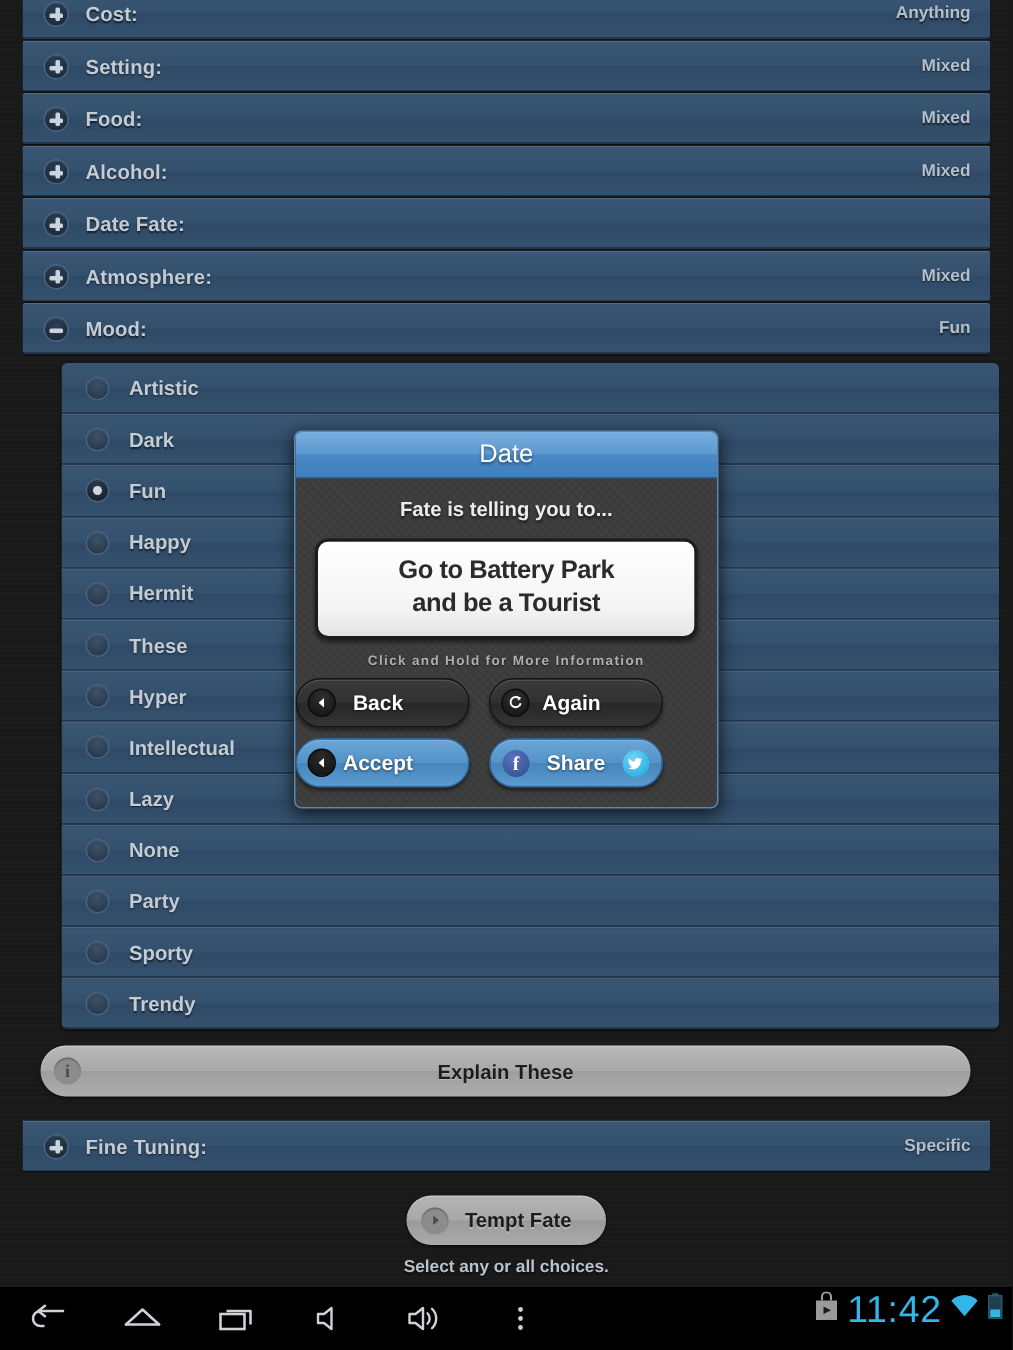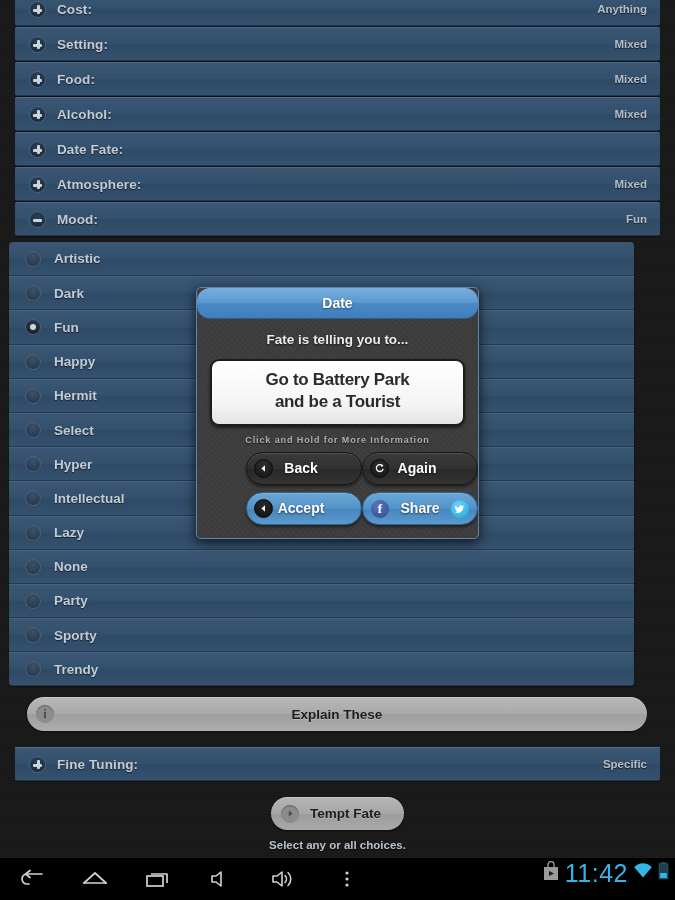--- a/index.html
+++ b/index.html
@@ -52,21 +52,21 @@
     letter-spacing: .1px;
   }
   .cat-value {
     position: absolute; right: 13px;
     font-size: 11.5px; font-weight: bold; color: #b4bfca;
     text-shadow: 0 1px 1px rgba(0,0,0,.6);
   }
 
   
   .opt-panel {
-    position: absolute; left: 9px; top: 242px; width: 625px;
+    position: absolute; left: 41px; top: 242px; width: 625px;
     border-radius: 4px; overflow: hidden;
     box-shadow: 0 1px 2px rgba(0,0,0,.5);
   }
   .opt-row {
     height: 34.2px;
     background: linear-gradient(180deg,#3a5674 0%,#33506c 48%,#2f4a66 52%,#34516d 100%);
     border-bottom: 1px solid #223950;
     border-top: 1px solid #47637f;
     display: flex; align-items: center;
   }
@@ -150,24 +150,23 @@
       repeating-linear-gradient(-45deg, rgba(0,0,0,.05) 0 1px, transparent 1px 4px);
     border: 1px solid #5d86ad;
     box-shadow: 0 3px 12px rgba(0,0,0,.75);
     overflow: hidden;
     padding-bottom: 13px;
   }
   .dlg-title {
     height: 31px;
     background: linear-gradient(180deg,#79aede 0%,#5c99d0 48%,#4a89c5 52%,#3e7fbd 100%);
     display: flex; align-items: center; justify-content: center;
-    font-size: 14px; font-weight: bold; color: #ffffff;
+    font-size: 17px; font-weight: normal; color: #ffffff;
     text-shadow: 0 1px 2px rgba(0,0,0,.45);
     border-bottom: 1px solid #2e5e8c;
-    border-radius: 13px;
   }
   .dlg-sub {
     text-align: center; font-size: 13.5px; font-weight: bold; color: #ececec;
     margin-top: 13px; text-shadow: 0 1px 2px rgba(0,0,0,.7);
   }
   .result-box {
     margin: 12px 13px 0 13px;
     background: linear-gradient(180deg,#ffffff 0%,#f4f4f4 70%,#e4e4e4 100%);
     border: 2px solid #1c1c1c;
     border-radius: 9px;
@@ -178,21 +177,21 @@
   .result-box .line {
     font-size: 17px; font-weight: bold; color: #2b2b2b;
     line-height: 1.32; letter-spacing: -.3px;
     white-space: nowrap;
   }
   .hold-txt {
     text-align: center; font-size: 9px; font-weight: bold; color: #b0b0b0;
     letter-spacing: .9px; margin-top: 9px;
     text-shadow: 0 1px 1px rgba(0,0,0,.7);
   }
-  .btn-row { display: flex; justify-content: flex-end; gap: 0; margin-top: 7px; }
+  .btn-row { display: flex; justify-content: flex-start; gap: 13px; margin-top: 7px; }
   .dbtn {
     width: 116px; height: 33px; border-radius: 17px;
     display: flex; align-items: center; position: relative;
     box-shadow: 0 2px 3px rgba(0,0,0,.5), inset 0 1px 0 rgba(255,255,255,.13);
   }
   .dbtn.dark {
     background: linear-gradient(180deg,#3a3a3a 0%,#313131 50%,#282828 51%,#343434 100%);
     border: 1px solid #151515;
   }
   .dbtn.blue {
@@ -302,21 +301,21 @@
     <div class="opt-row">
       <span class="radio"></span>
       <span class="opt-label">Happy</span>
     </div>
     <div class="opt-row">
       <span class="radio"></span>
       <span class="opt-label">Hermit</span>
     </div>
     <div class="opt-row">
       <span class="radio"></span>
-      <span class="opt-label">Select</span>
+      <span class="opt-label">These</span>
     </div>
     <div class="opt-row">
       <span class="radio"></span>
       <span class="opt-label">Hyper</span>
     </div>
     <div class="opt-row">
       <span class="radio"></span>
       <span class="opt-label">Intellectual</span>
     </div>
     <div class="opt-row">

